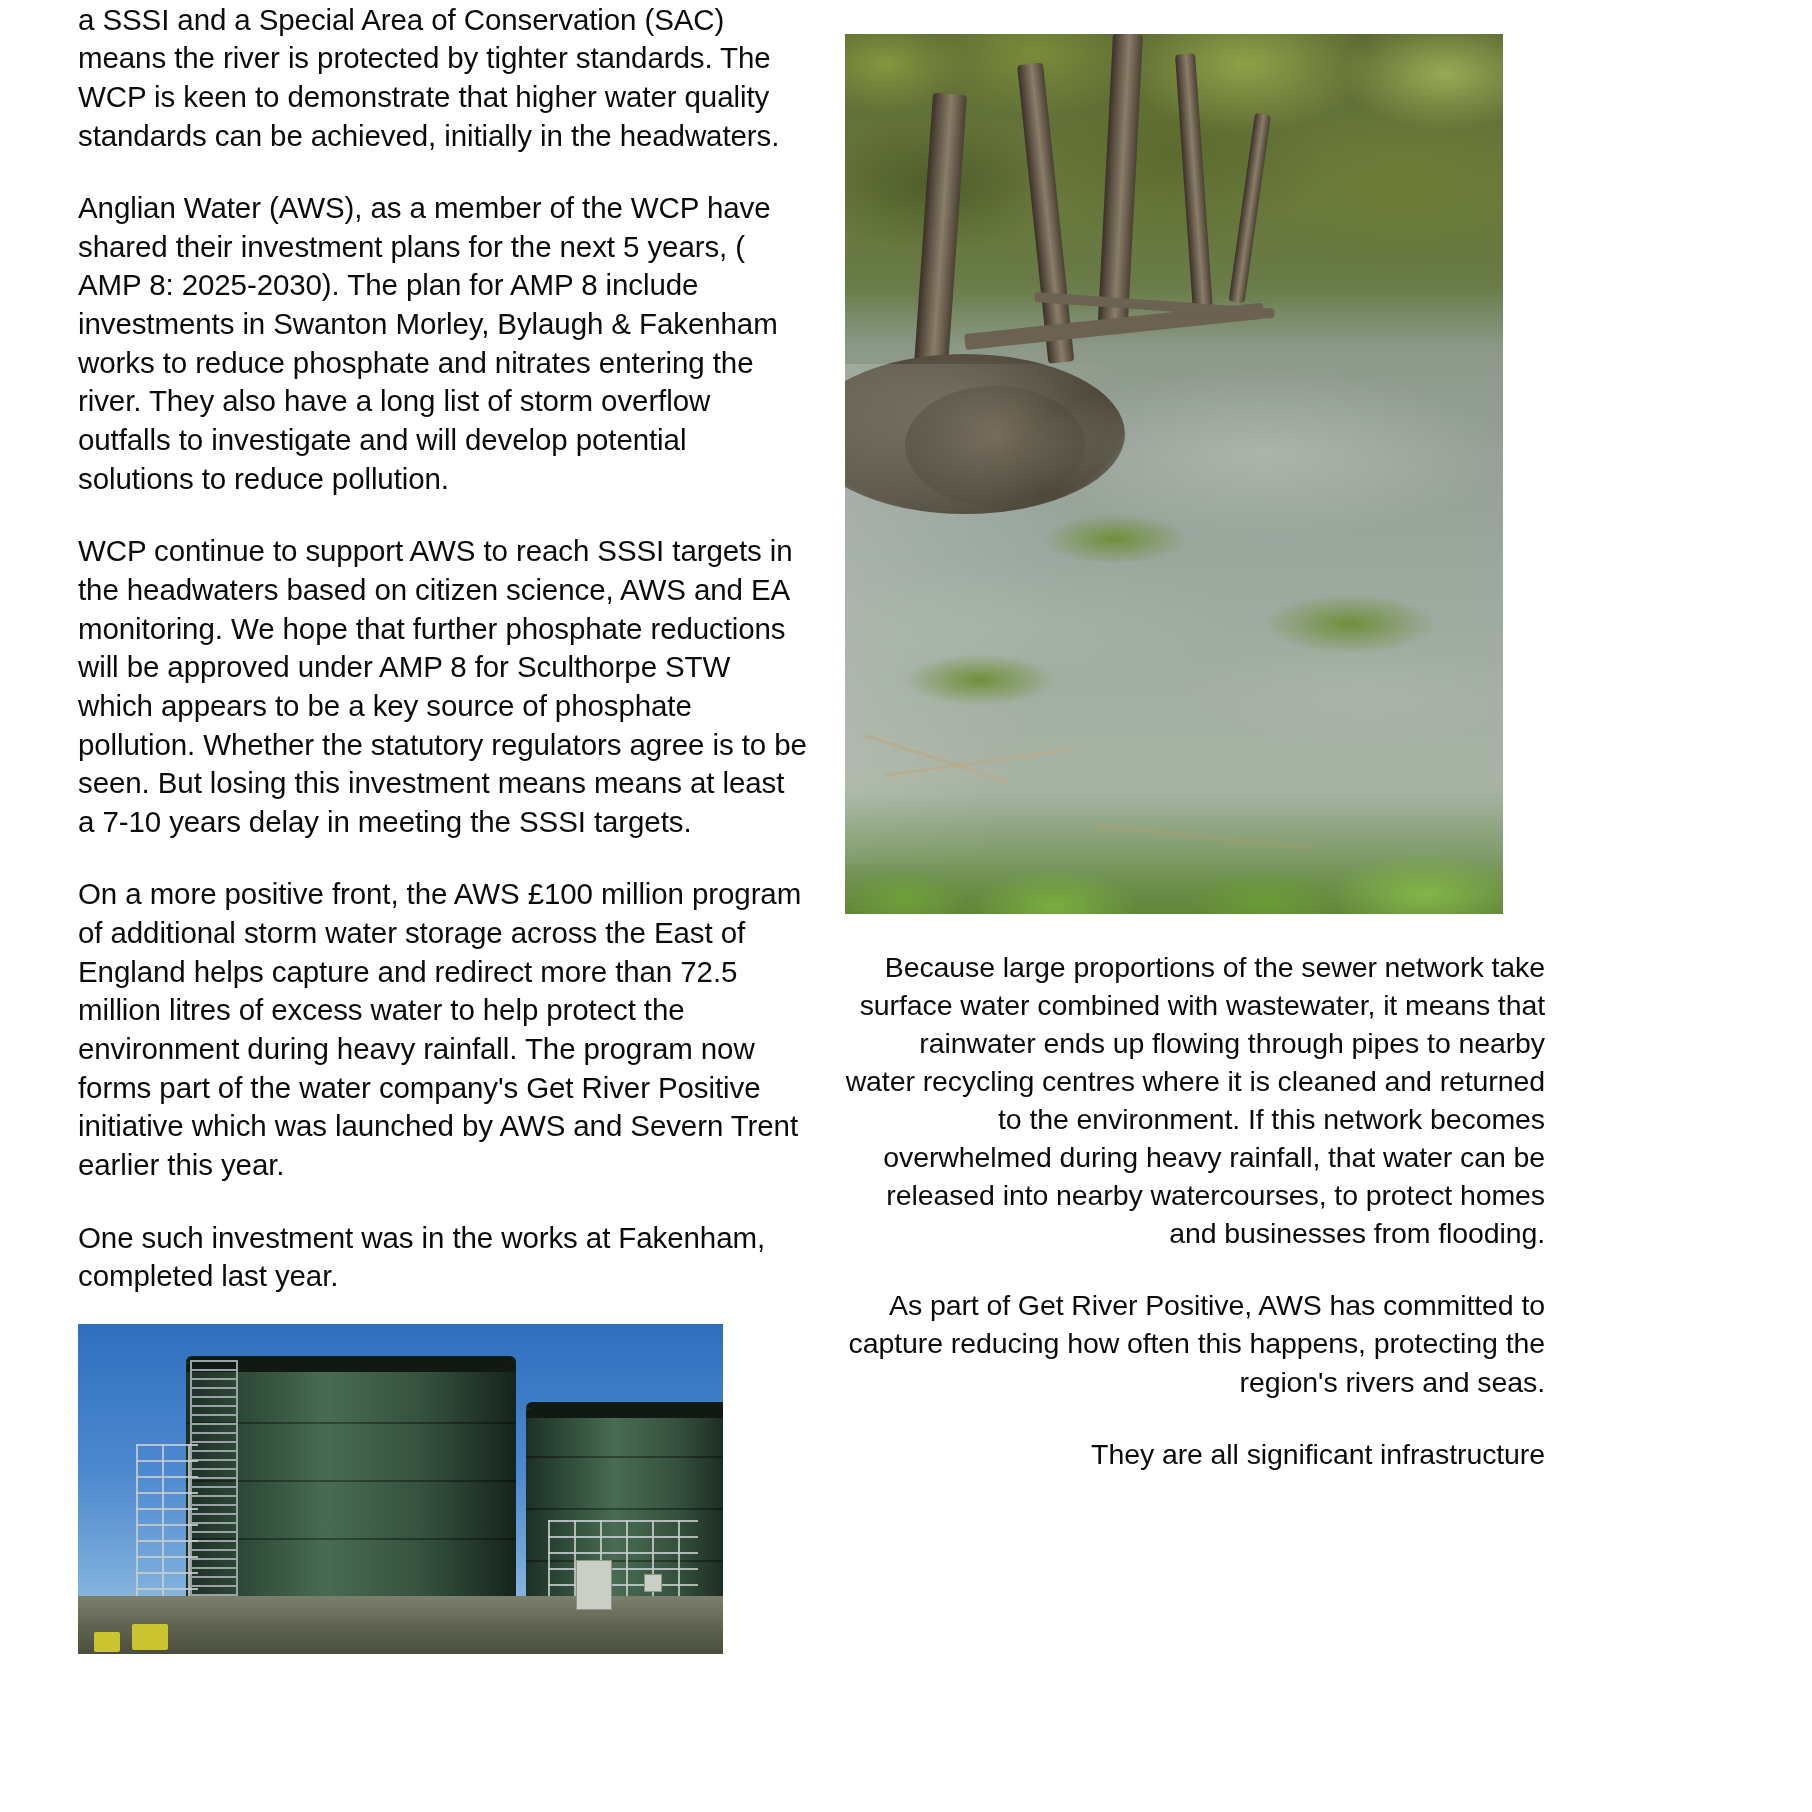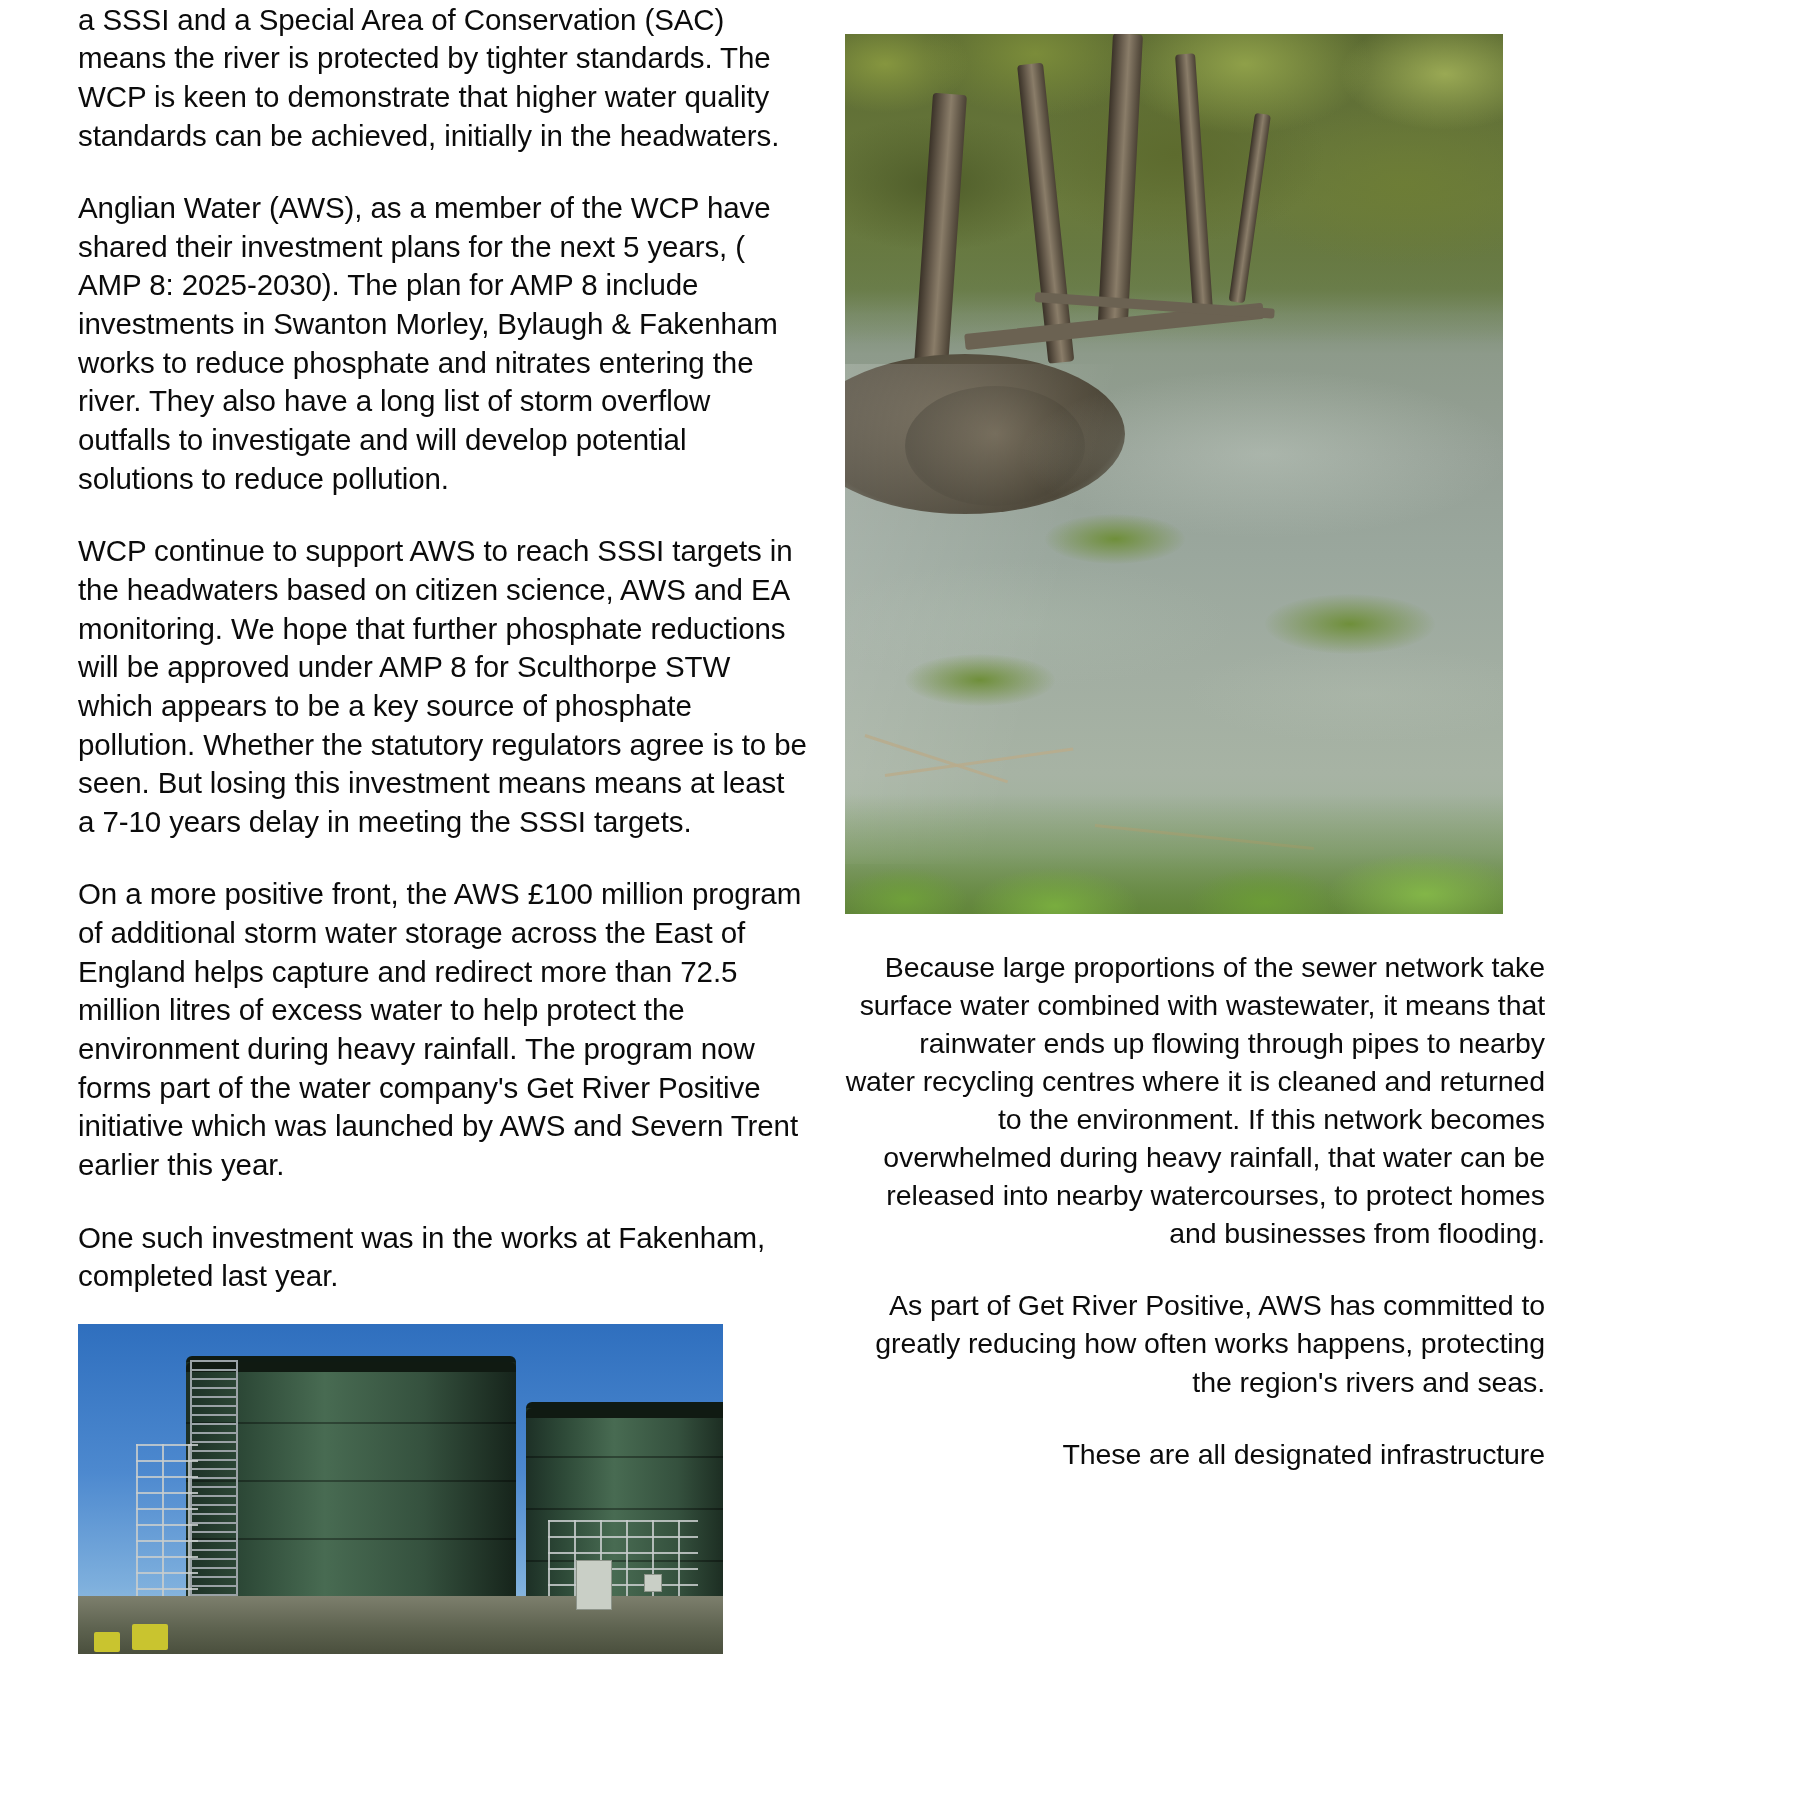--- a/index.html
+++ b/index.html
@@ -255,17 +255,17 @@
       <div class="riv-weed" style="left:60px; top:620px; width:150px; height:52px;"></div>
 
       <div class="riv-stick" style="left:20px; top:700px; width:150px; transform: rotate(18deg);"></div>
       <div class="riv-stick" style="left:40px; top:740px; width:190px; transform: rotate(-8deg);"></div>
       <div class="riv-stick" style="left:250px; top:790px; width:220px; transform: rotate(6deg);"></div>
 
       <div class="riv-fg-plants"></div>
     </div>
 
     <p class="para">Because large proportions of the sewer network take surface water combined with wastewater, it means that rainwater ends up flowing through pipes to nearby water recycling centres where it is cleaned and returned to the environment. If this network becomes overwhelmed during heavy rainfall, that water can be released into nearby watercourses, to protect homes and businesses from flooding.</p>
-    <p class="para">As part of Get River Positive, AWS has committed to greatly reducing how often works happens, protecting the region's rivers and seas.</p>
-    <p class="para">These are all designated infrastructure</p>
+    <p class="para">As part of Get River Positive, AWS has committed to capture reducing how often this happens, protecting the region's rivers and seas.</p>
+    <p class="para">They are all significant infrastructure</p>
   </div>
 
 </div>
 
 </body></html>

